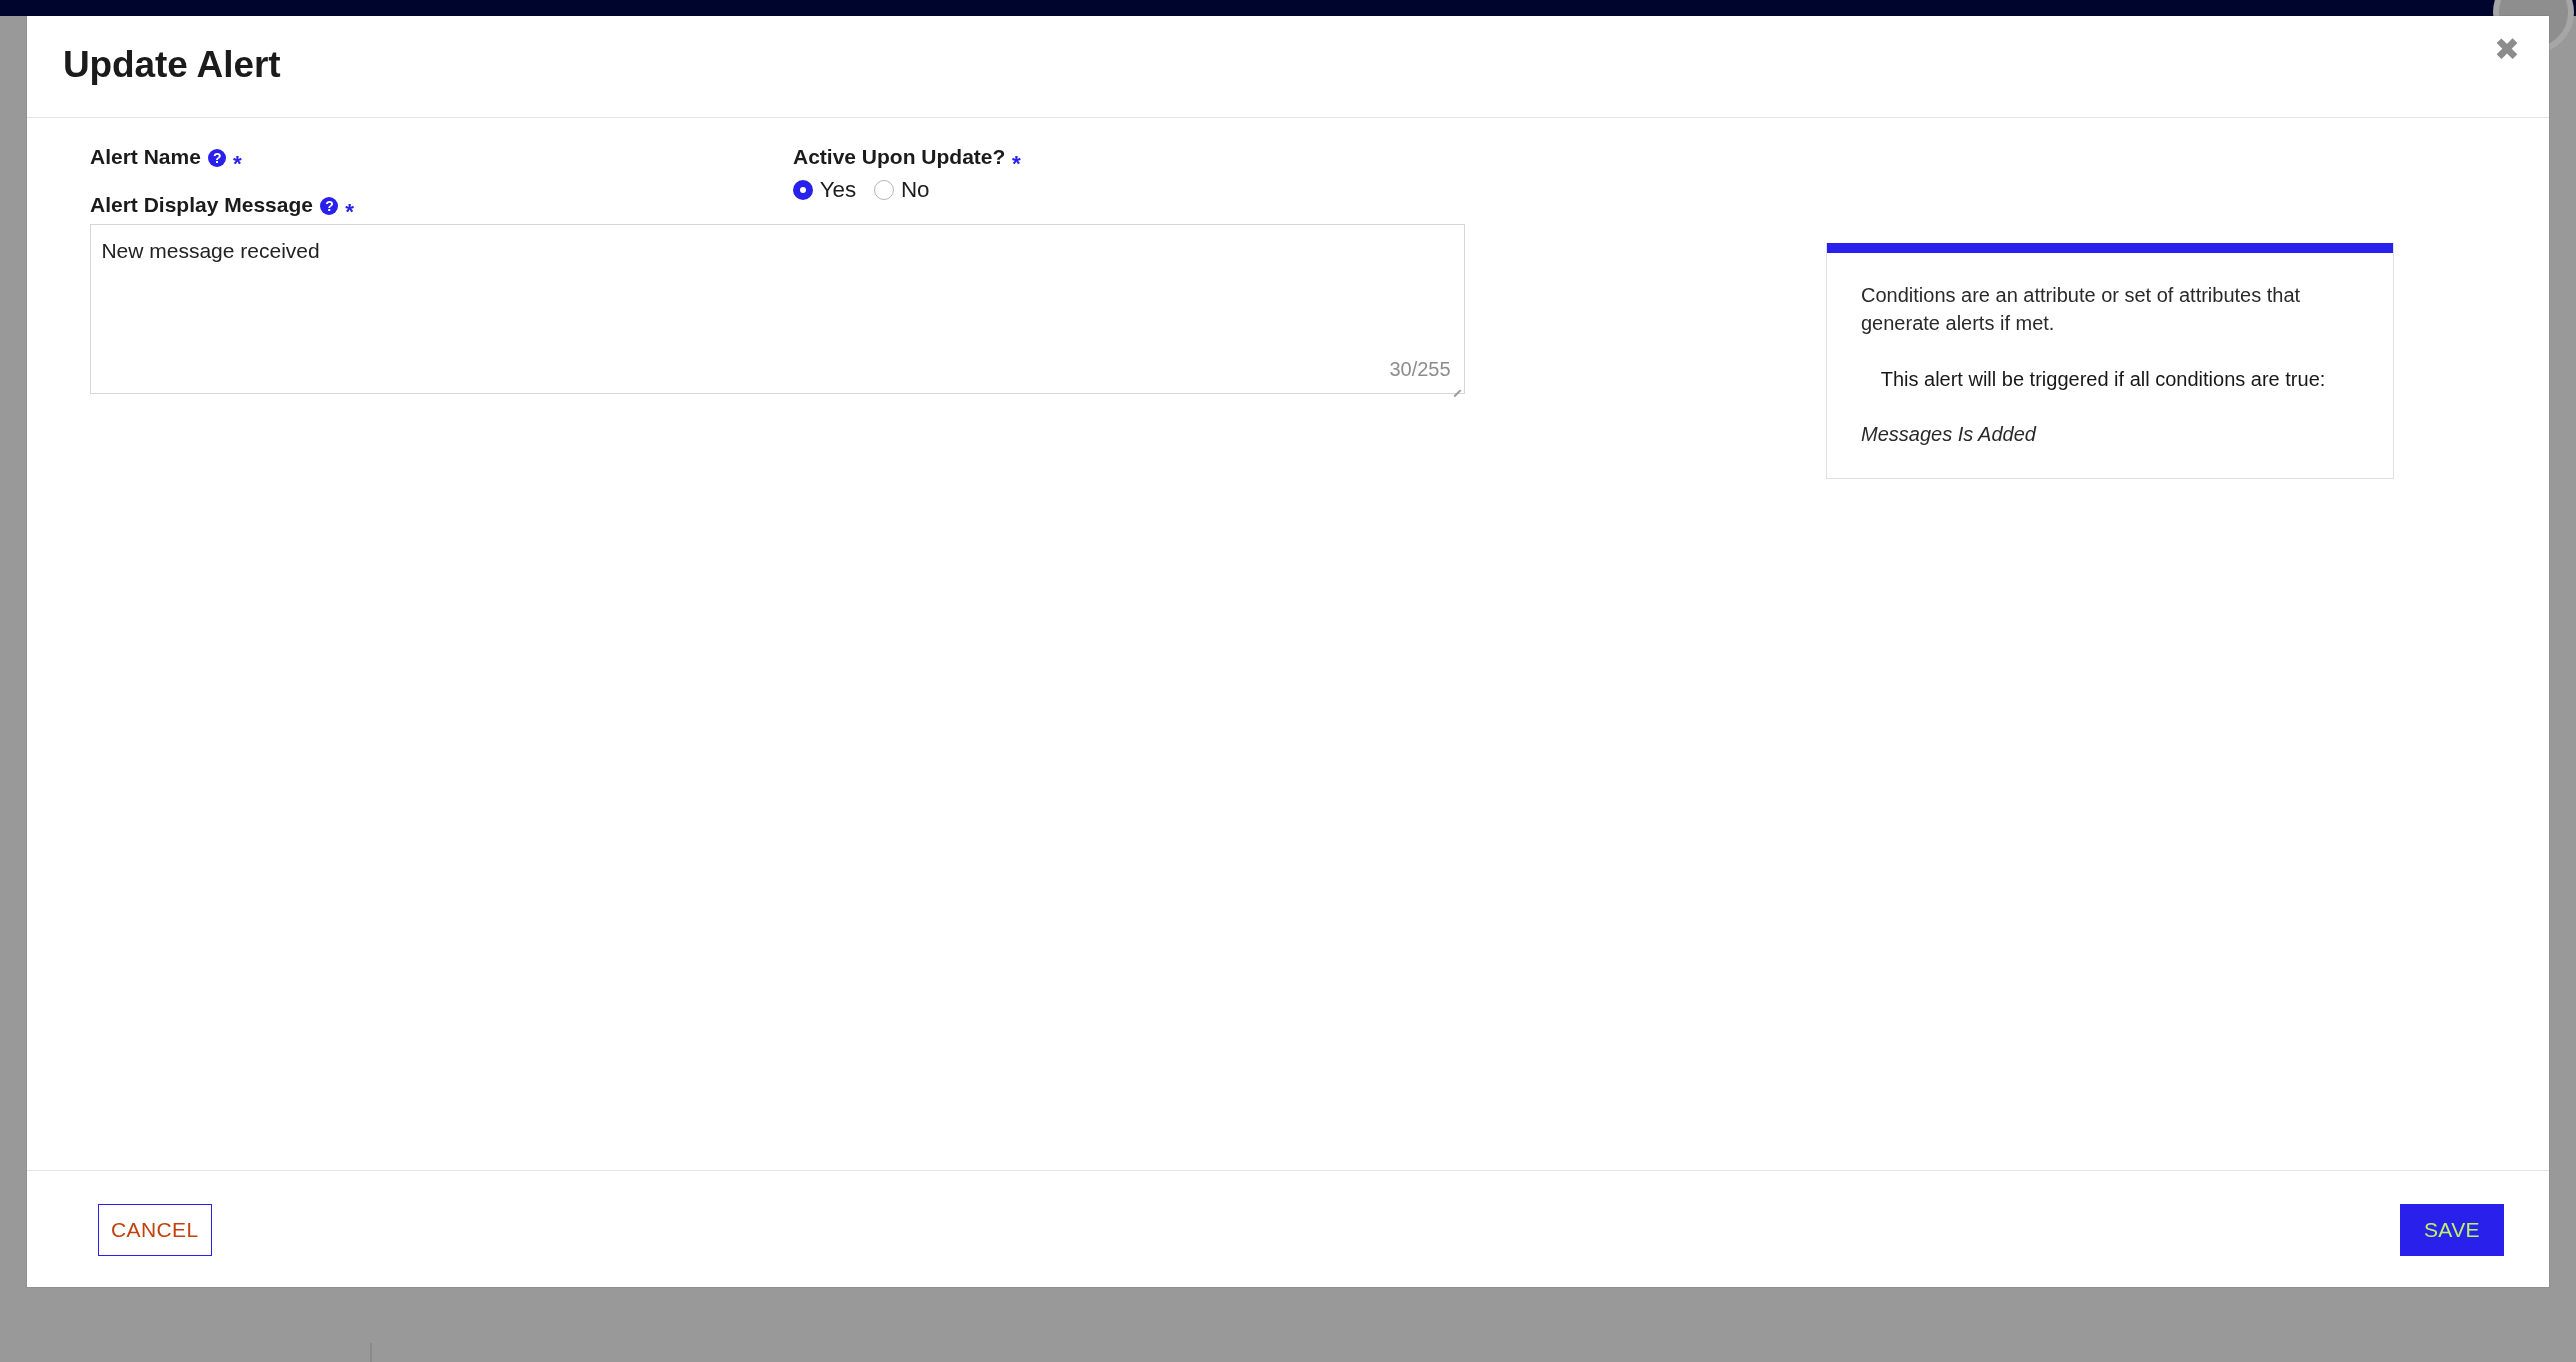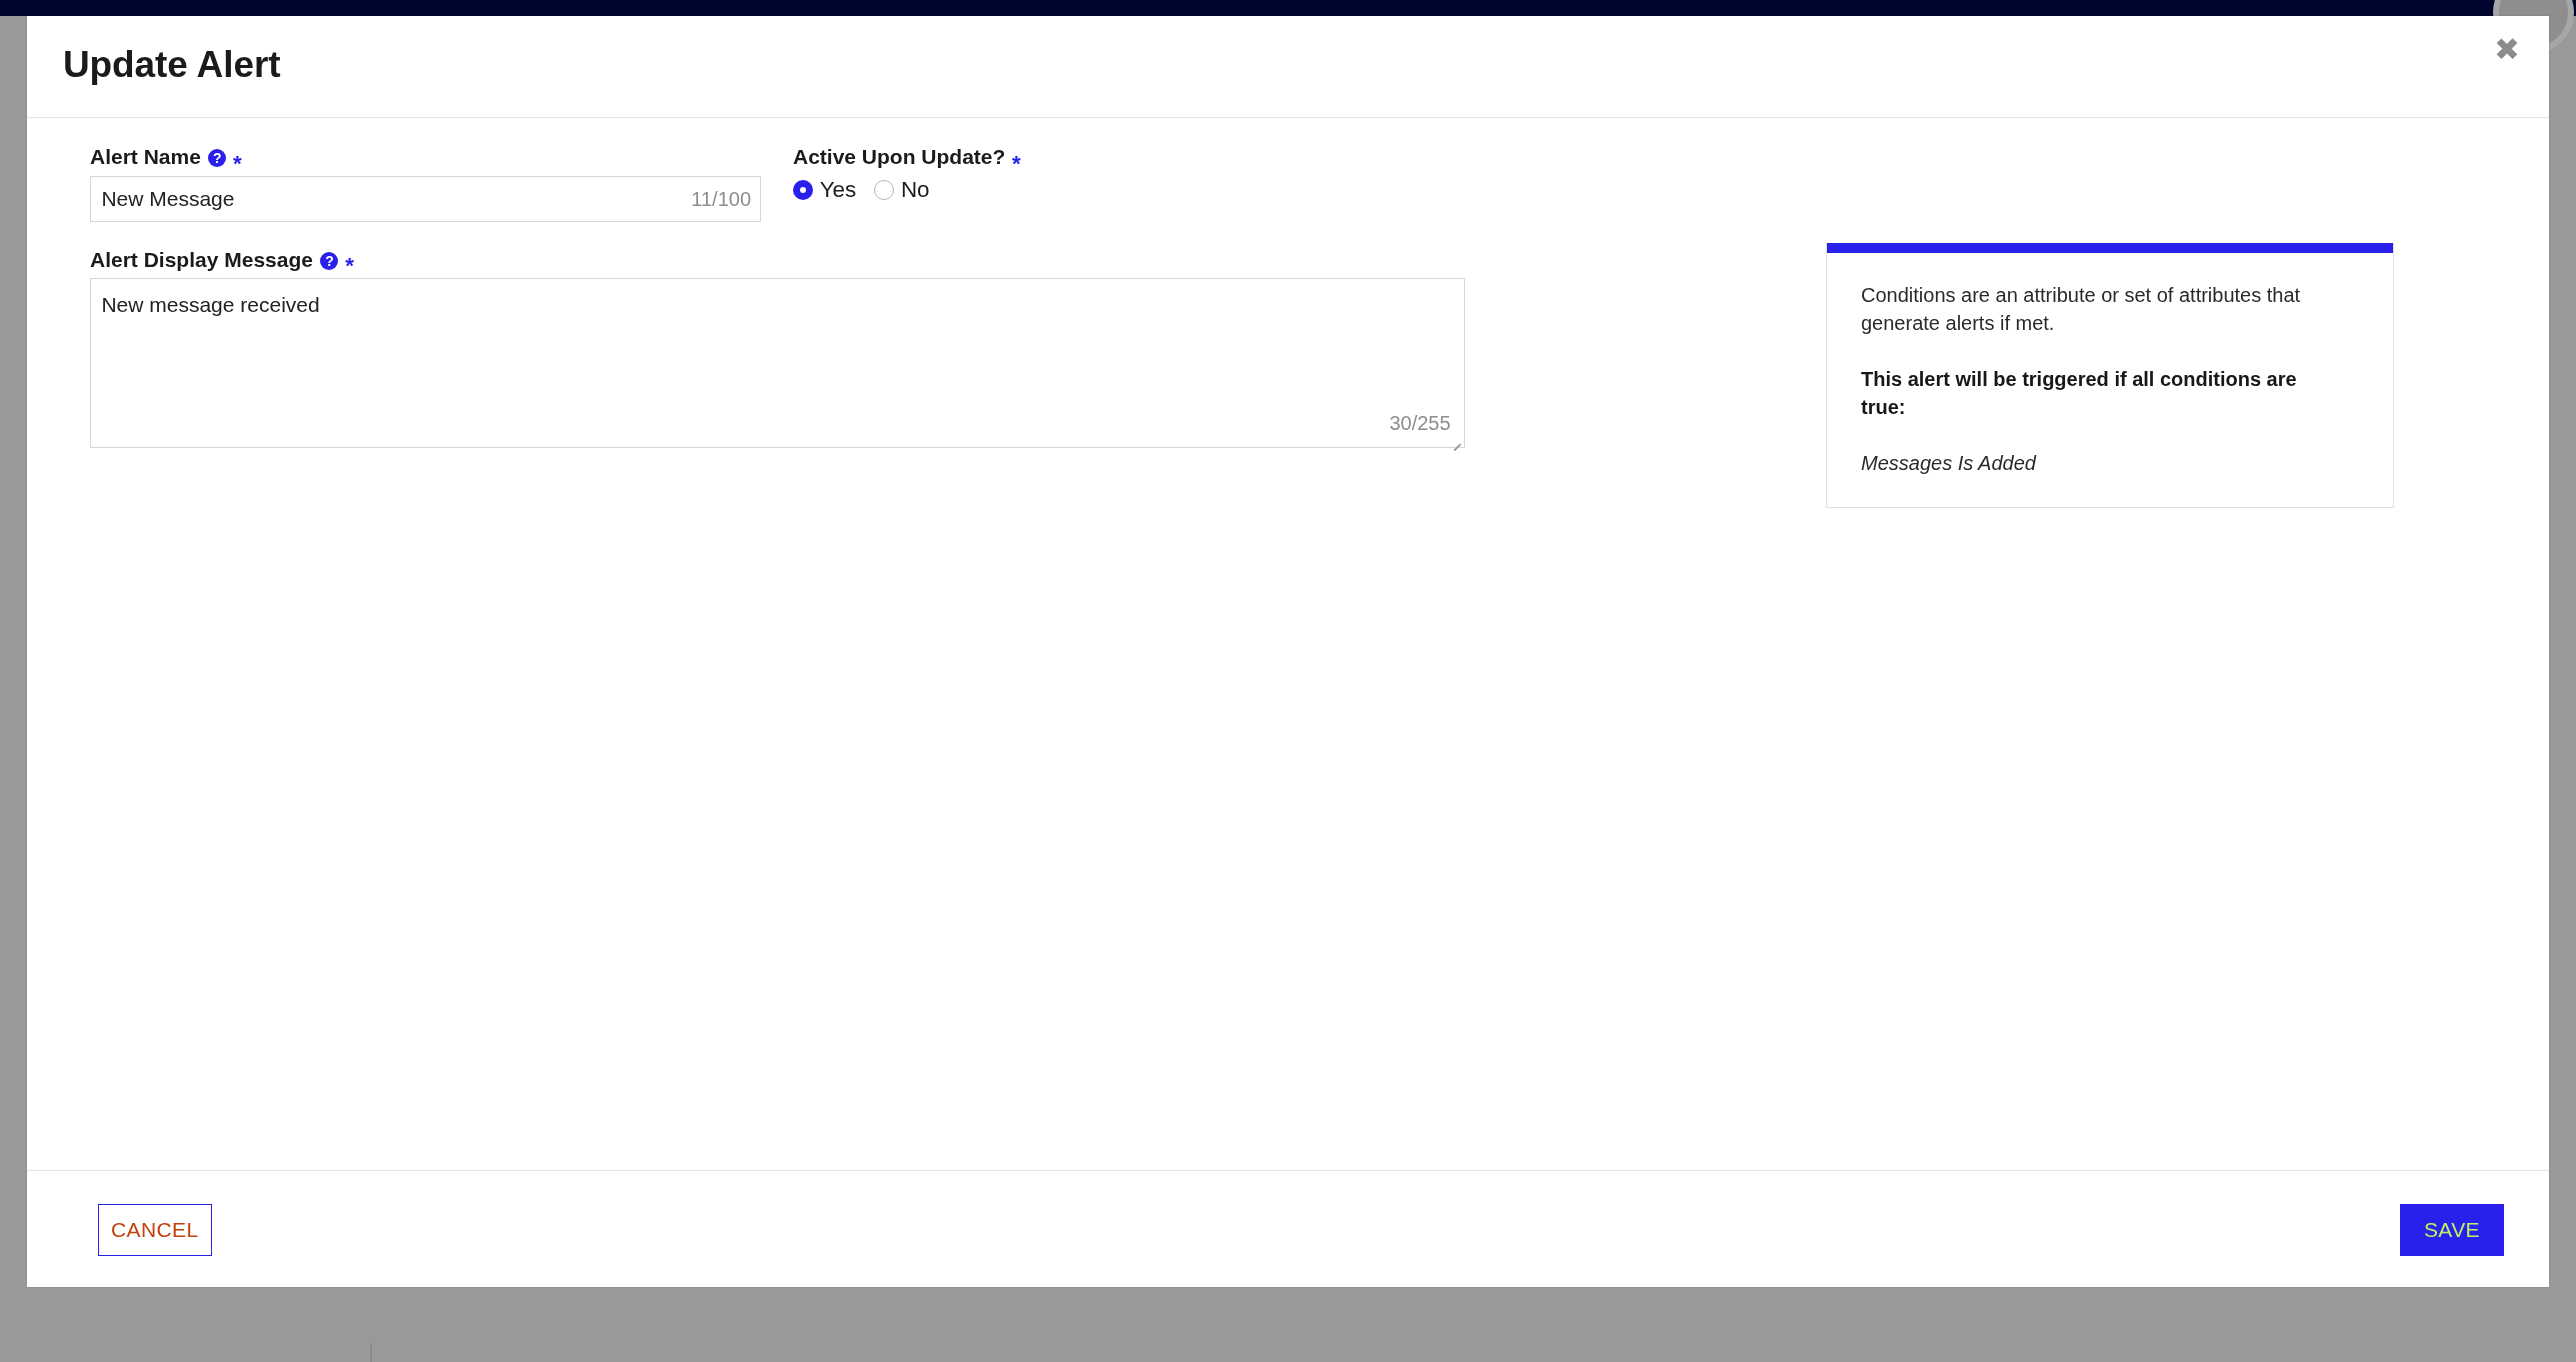--- a/index.html
+++ b/index.html
@@ -301,22 +301,23 @@
     line-height: 1.2;
   }
   .info-para {
     font-size: 20px;
     color: #2a2a2a;
     line-height: 1.42;
     margin: 0 0 27px 0;
     max-width: 484px;
   }
   .info-para.bold {
-    font-weight: bold;
+    font-weight: normal;
     color: #181818;
+    text-align: center;
   }
   .info-condition {
     font-size: 20px;
     color: #2a2a2a;
     line-height: 1.4;
     margin: 0;
     font-style: italic;
   }
 
   
@@ -379,24 +380,20 @@
   <div class="modal-body">
 
     <div class="form-col">
 
       <div class="field-label">
         <span>Alert Name</span>
         <span class="help-icon">?</span>
         <span class="req-star">*</span>
       </div>
 
-      <div class="text-input-wrap">
-        <input class="text-input" type="text" value="New Message" style="">
-        <span class="char-count">11/100</span>
-      </div>
 
       <div class="ta-block">
         <div class="field-label">
           <span>Alert Display Message</span>
           <span class="help-icon">?</span>
           <span class="req-star">*</span>
         </div>
 
         <div class="textarea-wrap">
           <textarea class="textarea-el" style="">New message received</textarea>

